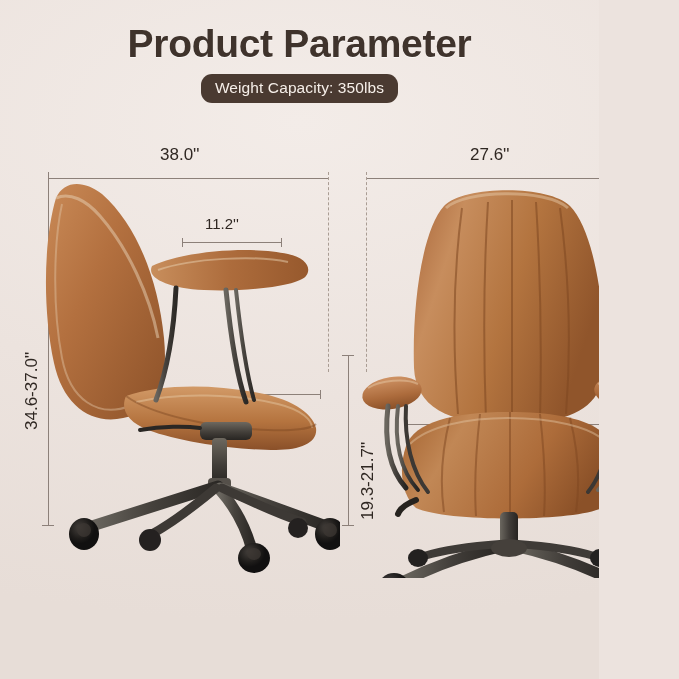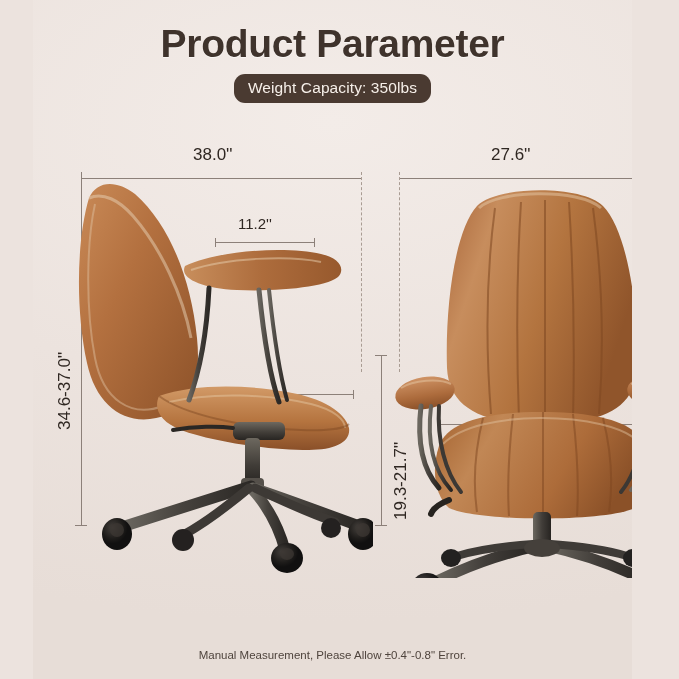--- a/index.html
+++ b/index.html
@@ -6,21 +6,20 @@
   body{
     width:679px;height:679px;overflow:hidden;
     font-family:"Liberation Sans","DejaVu Sans",sans-serif;
     background:#ece3de;
   }
   .page{
     position:relative;width:599px;height:679px;
     background:
       radial-gradient(ellipse 900px 500px at 50% 18%, #f3ece8 0%, #ece3de 55%, #e7ddd7 100%);
     overflow:hidden;
-    margin-left:33px;
   }
 
   
   .title{
     position:absolute;left:0;right:0;top:22px;text-align:center;
     font-size:39px;font-weight:bold;color:#3f332c;letter-spacing:-0.3px;
     text-shadow:0 1px 0 rgba(255,255,255,.6);
   }
   .badge-wrap{position:absolute;left:0;right:0;top:74px;text-align:center;}
   .badge{
@@ -79,21 +78,21 @@
   <div class="dim-label inner" style="left:205px;top:215px;">11.2''</div>
 
   <div class="hline" style="left:130px;top:394px;width:190px;"></div>
   <div class="tick-h" style="left:130px;top:390px;height:9px;"></div>
   <div class="tick-h" style="left:320px;top:390px;height:9px;"></div>
   <div class="dim-label inner" style="left:243px;top:398px;">18.9''</div>
 
   <div class="hline" style="left:366px;top:178px;width:265px;"></div>
   <div class="vdash" style="left:366px;top:172px;height:200px;"></div>
   <div class="vdash" style="left:631px;top:172px;height:200px;"></div>
-  <div class="dim-label" style="left:458px;top:145px;">27.6''</div>
+  <div class="dim-label" style="left:470px;top:145px;">27.6''</div>
 
   <div class="meas-line" style="left:496px;top:205px;width:2px;height:140px;"></div>
   <div class="meas-line" style="left:491px;top:205px;width:12px;height:2px;"></div>
   <div class="meas-line" style="left:491px;top:343px;width:12px;height:2px;"></div>
   <div class="dim-white" style="left:508px;top:268px;">16.1''</div>
 
   <div class="hline" style="left:407px;top:424px;width:232px;"></div>
   <div class="tick-h" style="left:407px;top:420px;height:9px;"></div>
   <div class="tick-h" style="left:639px;top:420px;height:9px;"></div>
   <div class="dim-label inner" style="left:521px;top:428px;">24.4''</div>
@@ -270,15 +269,14 @@
       <ellipse cx="36" cy="406" rx="7" ry="6" fill="#3e3935" opacity=".75"></ellipse>
       <ellipse cx="266" cy="410" rx="16" ry="15" fill="url(#cast2)"></ellipse>
       <ellipse cx="266" cy="406" rx="7" ry="6" fill="#3e3935" opacity=".75"></ellipse>
       <ellipse cx="151" cy="432" rx="16" ry="14" fill="url(#cast2)"></ellipse>
       <ellipse cx="151" cy="428" rx="7" ry="6" fill="#3e3935" opacity=".75"></ellipse>
       <ellipse cx="60" cy="380" rx="10" ry="9" fill="#232120"></ellipse>
       <ellipse cx="242" cy="380" rx="10" ry="9" fill="#232120"></ellipse>
     </g>
   </svg>
 
-  <div class="footer">Manual Measurement, Please Allow ±0.4"-0.8" Error.</div>
 
 </div>
 
 </body></html>

